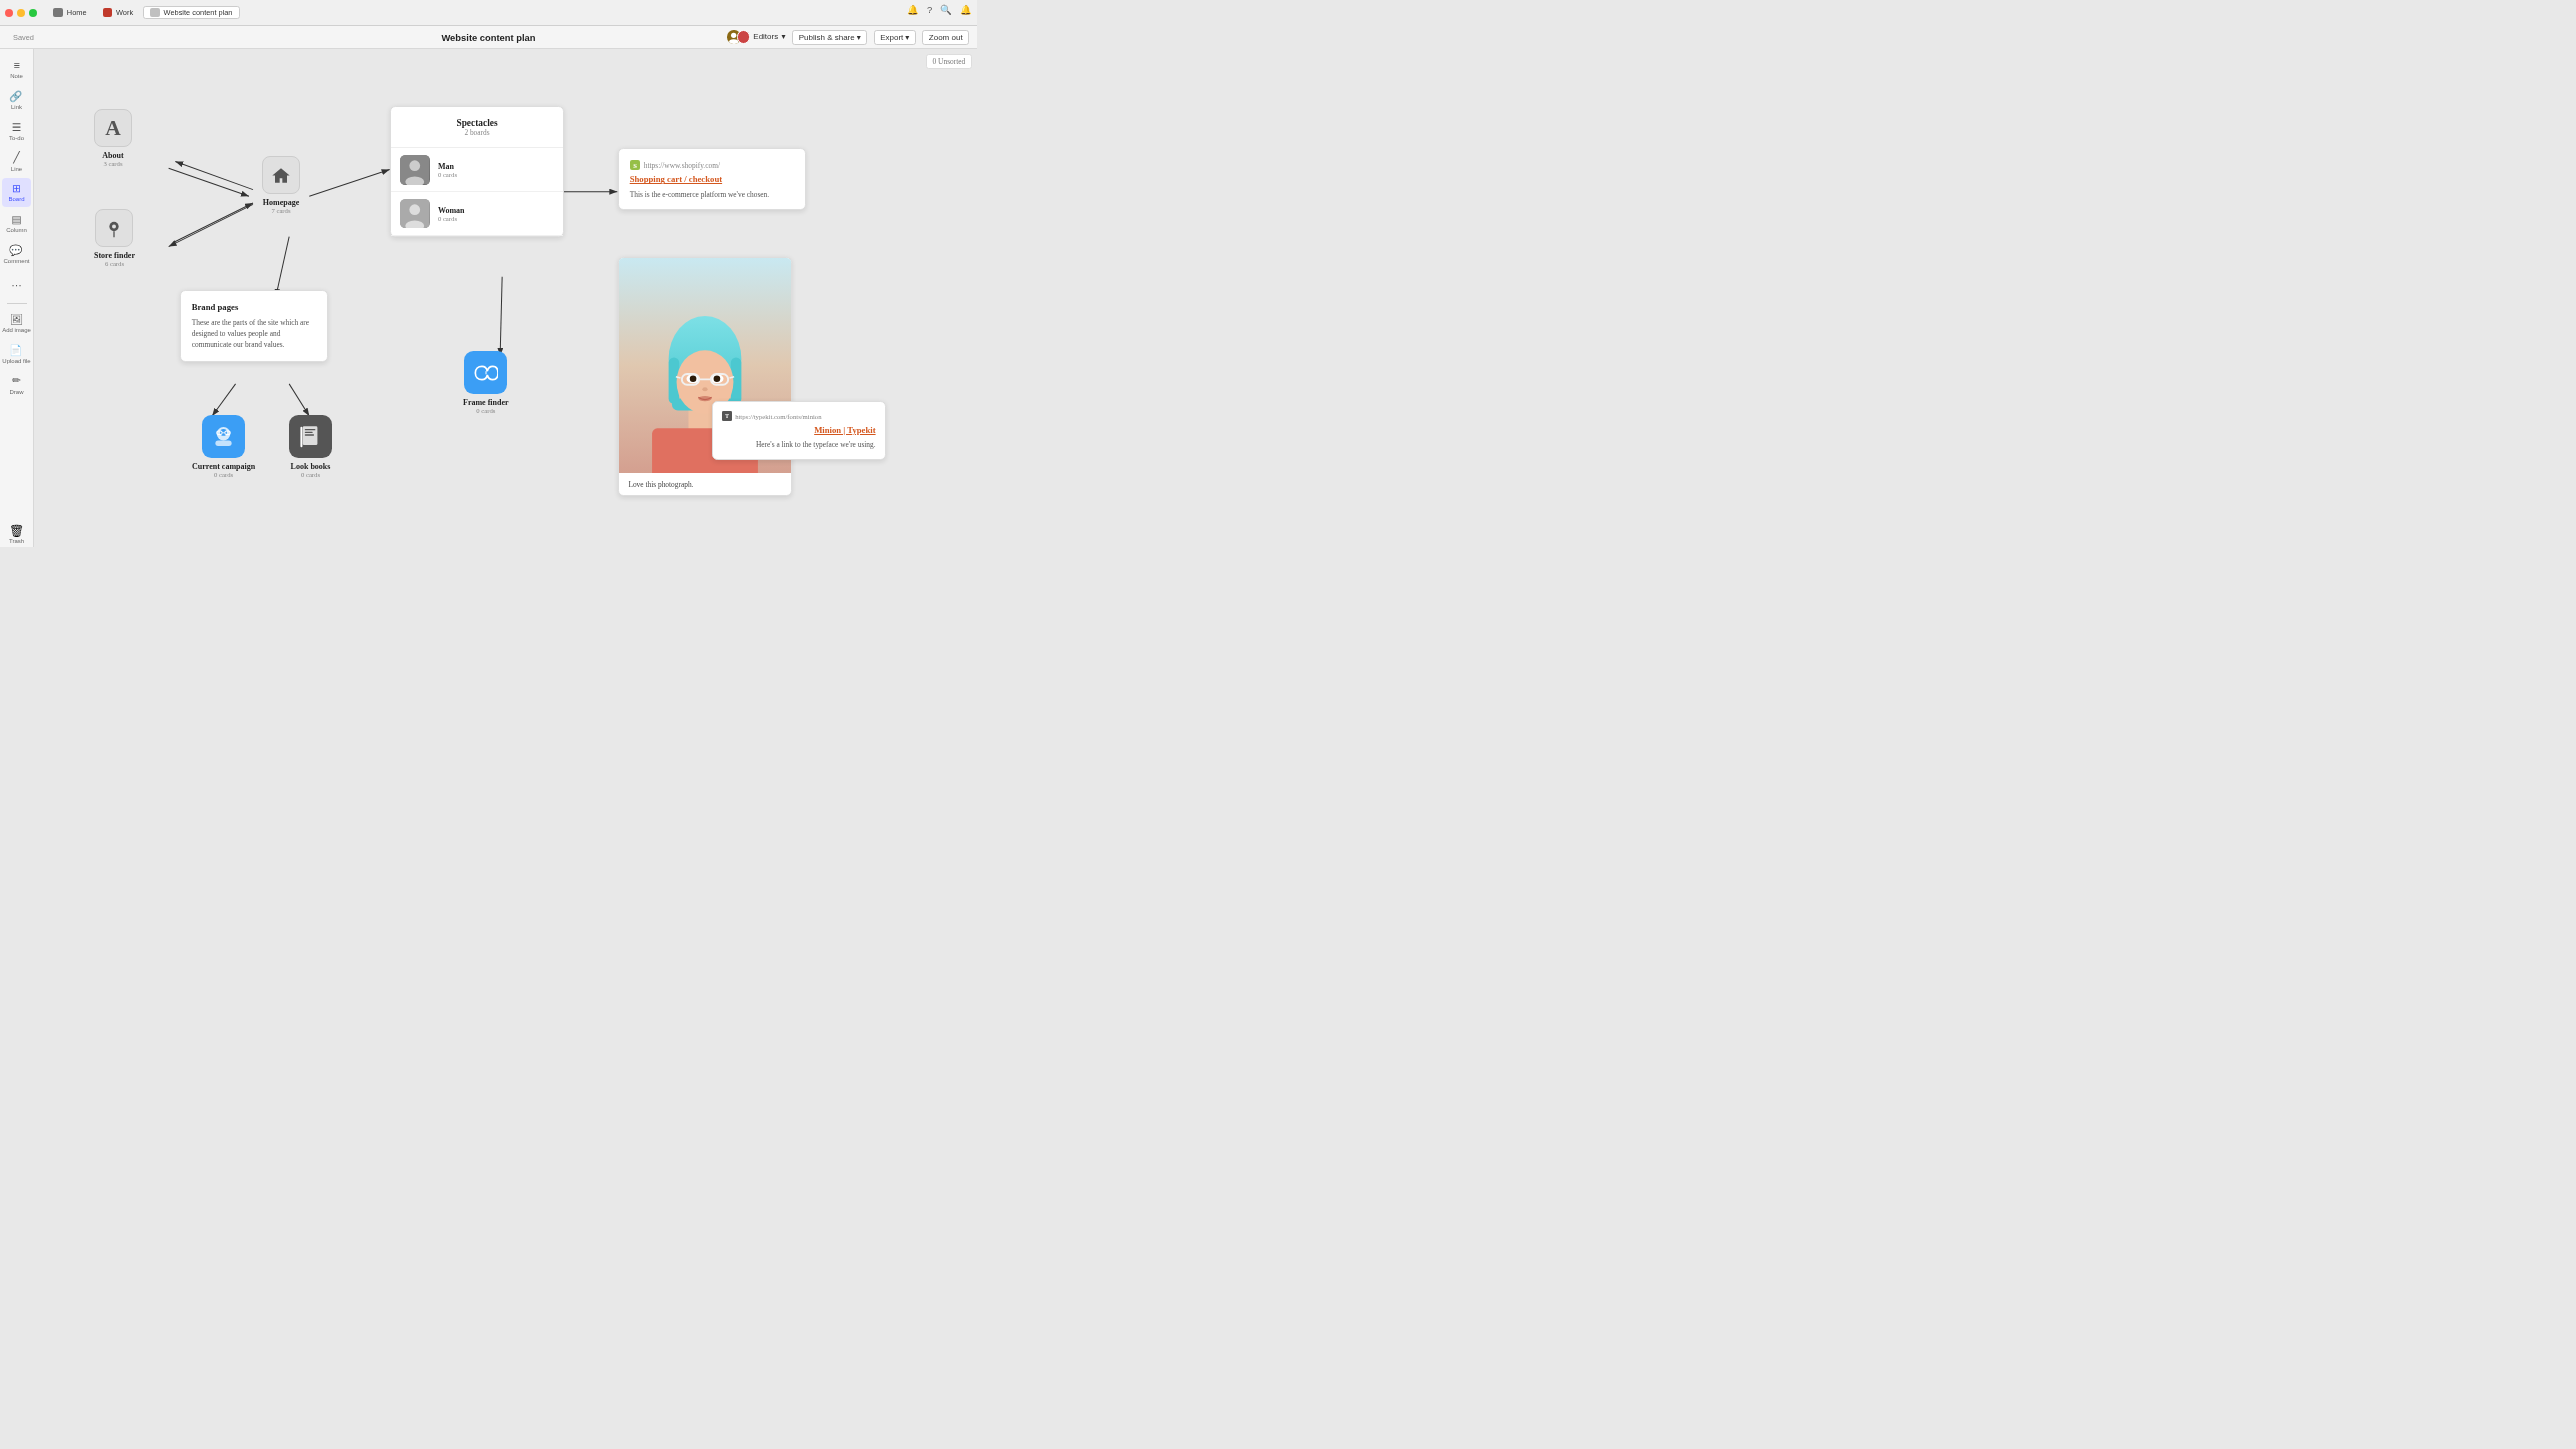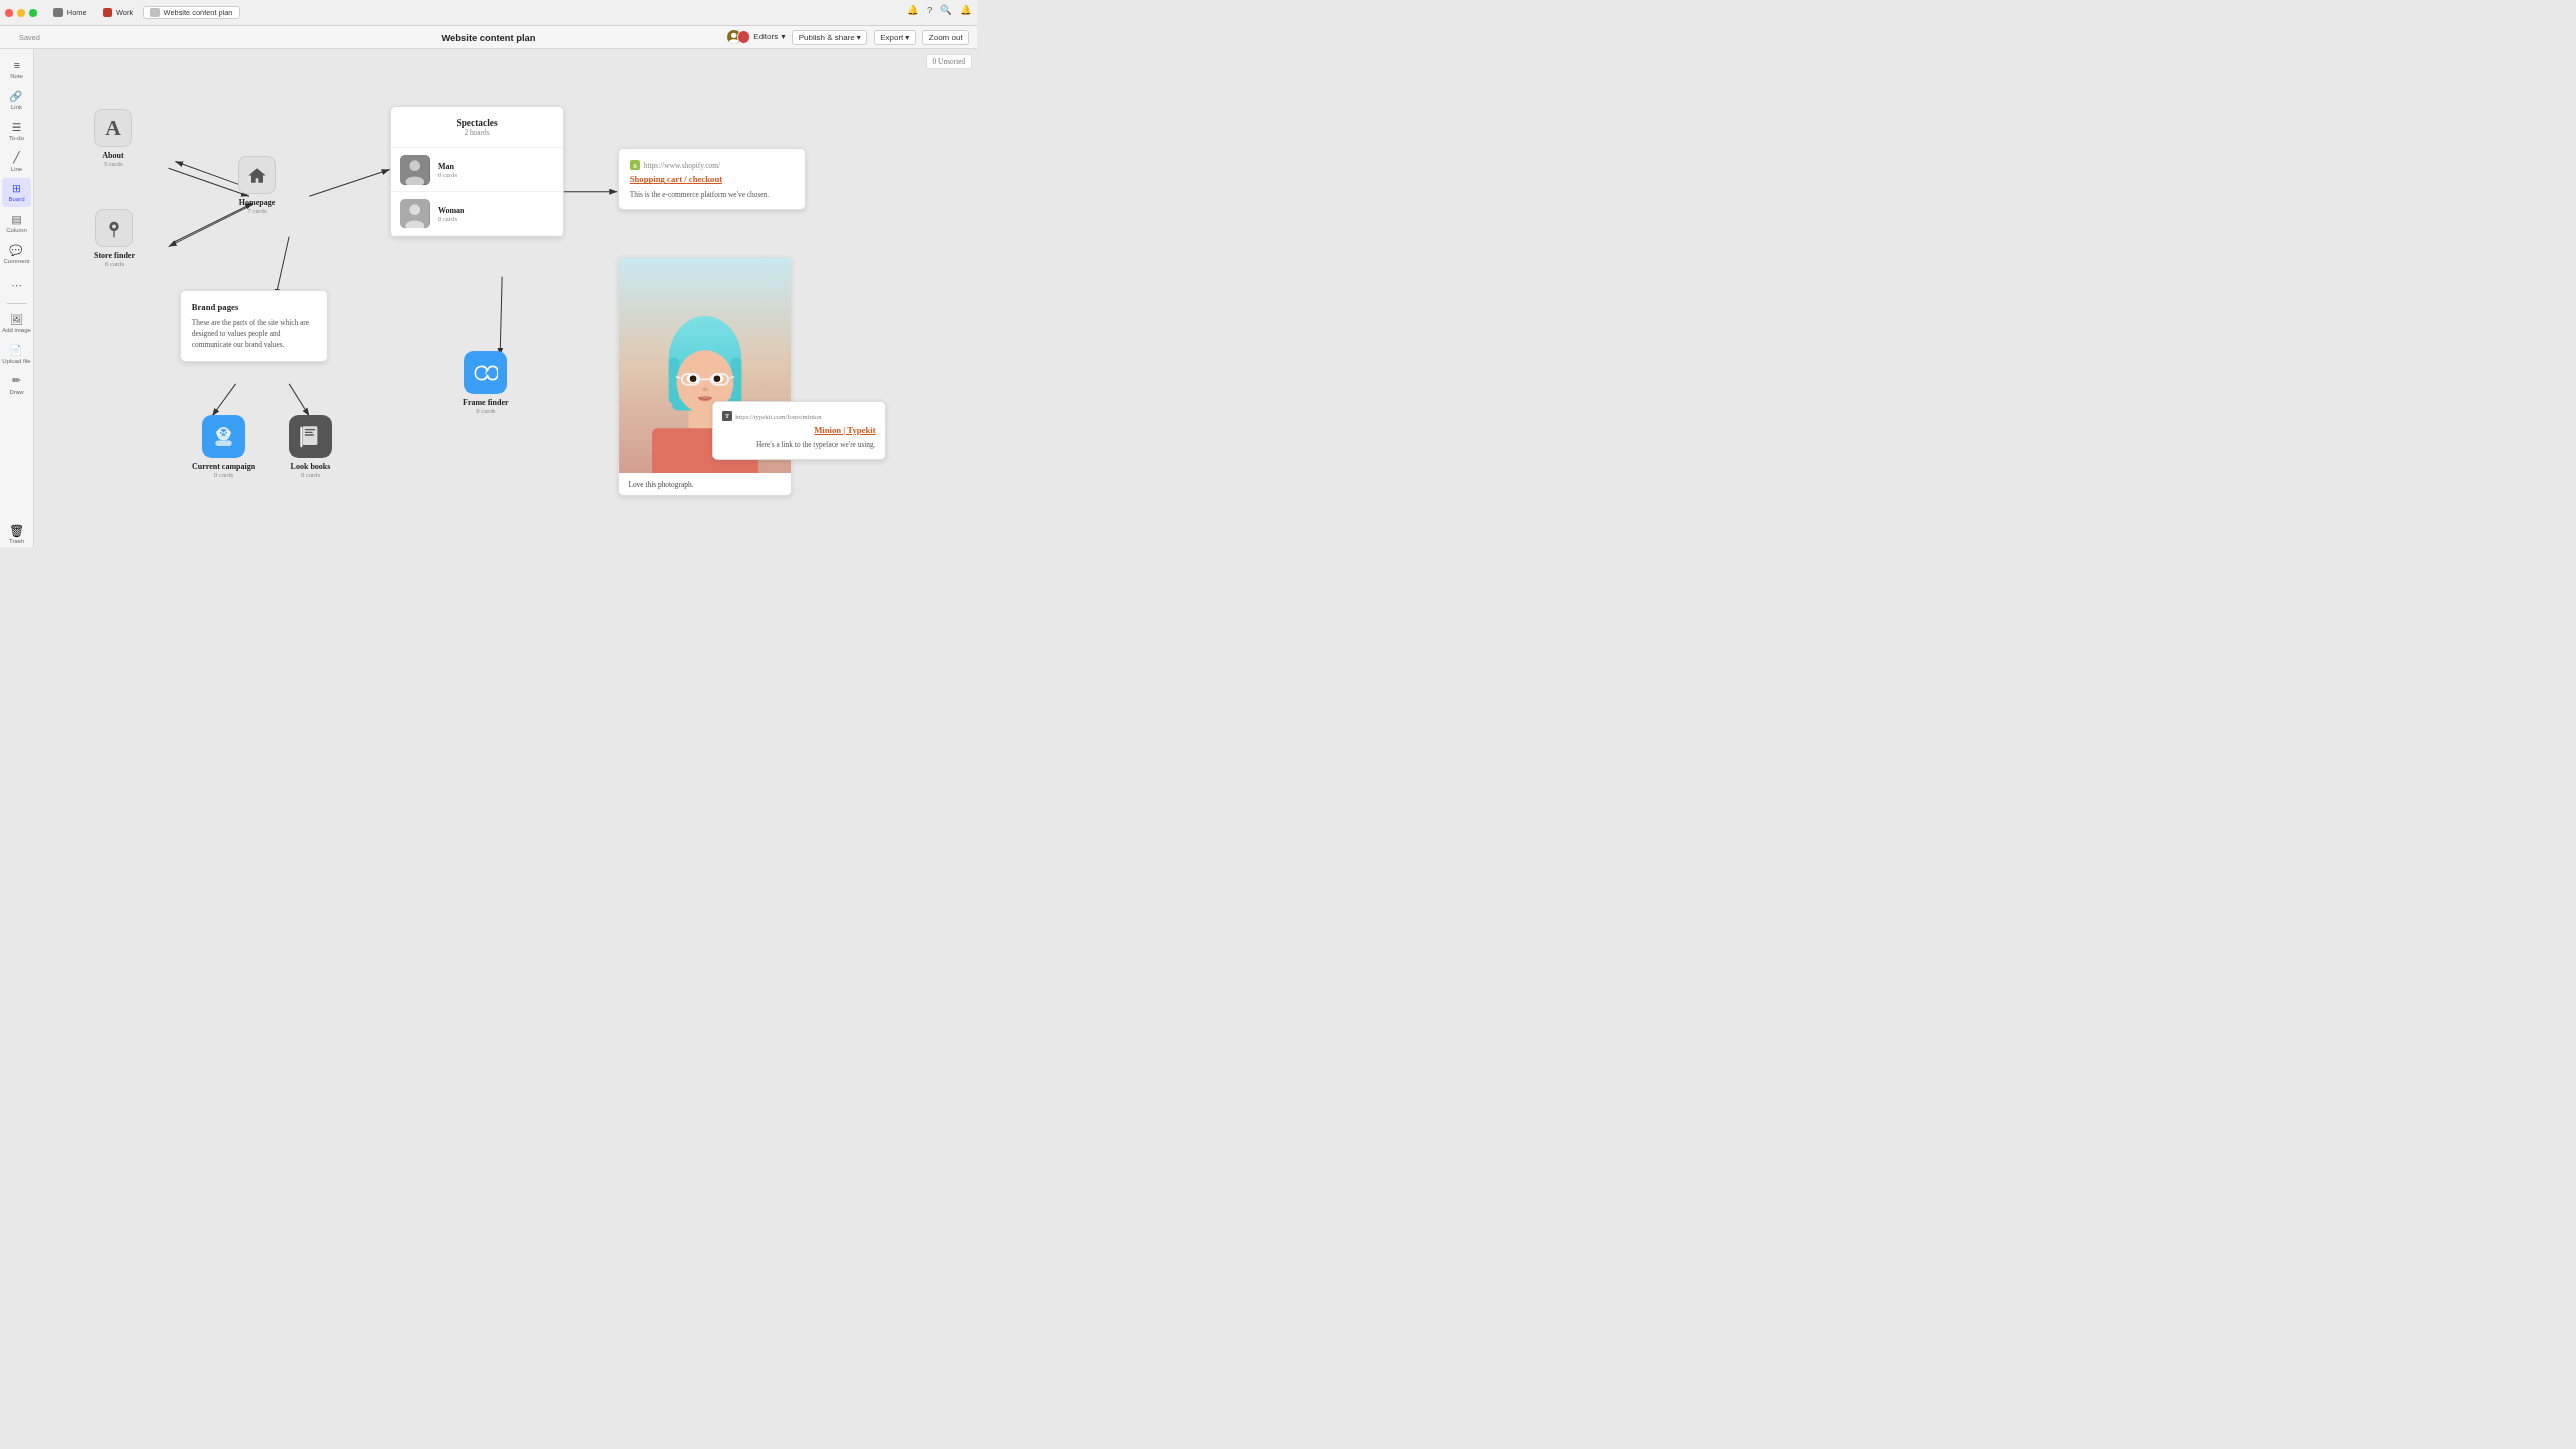--- a/index.html
+++ b/index.html
@@ -34,21 +34,21 @@
     }
     .titlebar-icon { font-size: 9.4px; color: #555; cursor: pointer; }
 
     
     .toolbar {
       height: 23px;
       background: #f5f5f5;
       border-bottom: 0.7px solid #d8d8d8;
       display: flex;
       align-items: center;
-      padding: 0 19px;
+      padding: 0 13px;
       position: relative;
     }
     .toolbar-saved { font-size: 7.4px; color: #888; }
     .toolbar-title { position: absolute; left: 50%; transform: translateX(-50%); font-size: 9.4px; font-weight: 600; color: #222; }
     .toolbar-right { position: absolute; right: 8px; display: flex; align-items: center; gap: 6.7px; }
     .editors-btn { display: flex; align-items: center; gap: 3.4px; font-size: 8px; color: #333; cursor: pointer; }
     .editor-avatar { width: 13.4px; height: 13.4px; border-radius: 50%; background: #8b6914; display: flex; align-items: center; justify-content: center; overflow: hidden; }
     .editor-avatar2 { width: 13.4px; height: 13.4px; border-radius: 50%; background: #c44; margin-left: -4px; border: 0.7px solid #fff; }
     .publish-btn, .export-btn, .zoom-btn {
       font-size: 8px; color: #333; cursor: pointer; display: flex; align-items: center; gap: 2px;
@@ -110,21 +110,21 @@
       border: 0.7px solid #ccc;
     }
     .node-title { font-size: 8px; font-weight: 600; color: #222; }
     .node-subtitle { font-size: 6.7px; color: #888; }
 
     
     .about-node { left: 60px; top: 60px; }
     .about-icon-box { background: #e0e0e0; font-size: 19px; font-weight: 700; color: #555; }
 
     
-    .homepage-node { left: 204px; top: 107px; }
+    .homepage-node { left: 228px; top: 107px; }
     .homepage-icon-box { background: #e0e0e0; }
 
     
     .store-finder-node { left: 60px; top: 160px; }
 
     
     .brand-pages-card {
       position: absolute;
       left: 146px; top: 241px;
       width: 148px;

